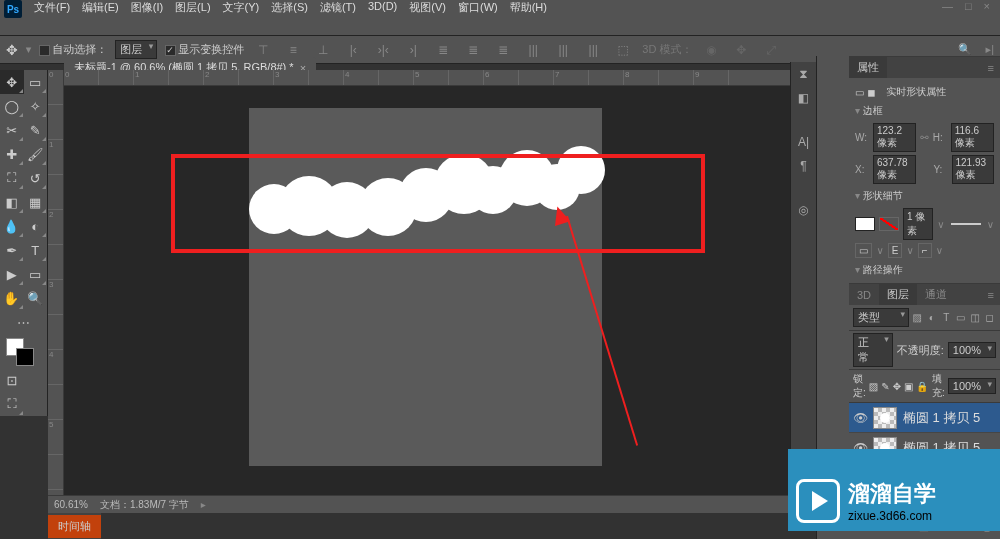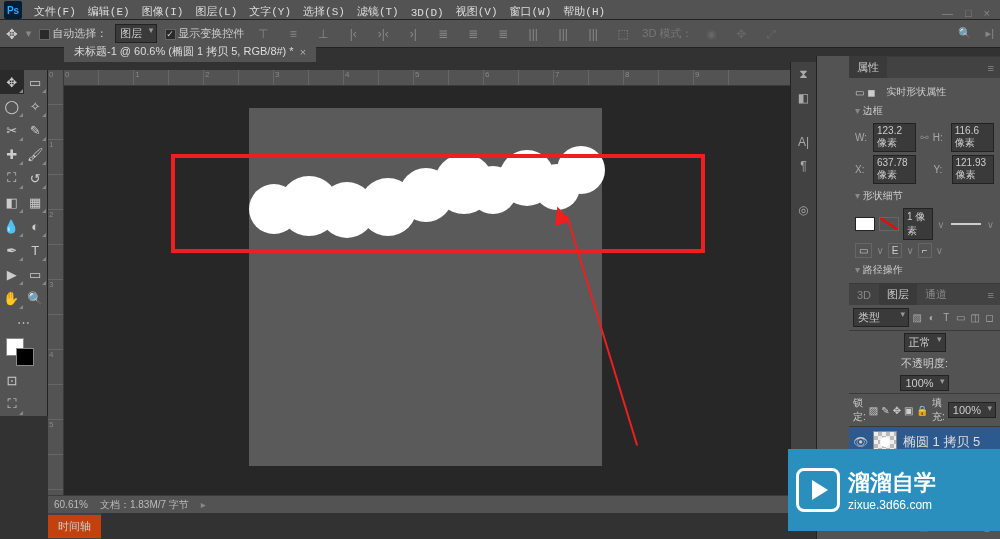--- a/index.html
+++ b/index.html
@@ -1,21 +1,21 @@
 <!DOCTYPE html>
 <html><head>
 <meta charset="utf-8">
 <style>
 * { margin: 0; padding: 0; box-sizing: border-box; font-family: "Microsoft YaHei", sans-serif; }
 body { background: #323232; color: #ccc; font-size: 11px; overflow: hidden; width: 1000px; height: 539px; position: relative; }
 
 
-.menu-bar { height: 20px; background: #535353; display: flex; align-items: flex-end; padding: 0 4px; border-bottom: 1px solid #232323; }
+.menu-bar { height: 36px; background: #535353; display: flex; align-items: flex-start; padding: 0 4px; border-bottom: 1px solid #232323; }
 .ps-logo { width: 18px; height: 18px; background: #001e36; color: #31a8ff; font-weight: bold; font-size: 10px; display: flex; align-items: center; justify-content: center; border-radius: 2px; margin-right: 6px; }
-.menu-item { padding: 0 6px; font-size: 11px; color: #ddd; cursor: default; font-family: Liberation Mono, monospace; }
+.menu-item { padding: 0 6px; font-size: 11px; color: #ddd; cursor: default; }
 .window-controls { margin-left: auto; display: flex; gap: 12px; padding-right: 6px; color: #888; font-size: 11px; }
 
 
 .options-bar { height: 28px; background: #535353; display: flex; align-items: center; padding: 0 6px; gap: 8px; border-bottom: 1px solid #232323; font-size: 11px; }
 .move-icon { font-size: 14px; }
 .checkbox { width: 11px; height: 11px; background: #2a2a2a; border: 1px solid #666; display: inline-block; vertical-align: middle; margin-right: 2px; }
 .checkbox.checked::after { content: "✓"; color: #ccc; font-size: 9px; display: block; line-height: 9px; }
 .dropdown { background: #3a3a3a; border: 1px solid #222; padding: 1px 14px 1px 4px; position: relative; font-size: 11px; }
 .dropdown::after { content: "▾"; position: absolute; right: 3px; top: 0; font-size: 9px; color: #999; }
 .opt-icon { width: 22px; height: 20px; display: flex; align-items: center; justify-content: center; color: #888; font-size: 12px; }
@@ -69,44 +69,44 @@
 .section-head { font-size: 10px; padding: 2px 0; color: #ccc; }
 .section-head::before { content: "▾ "; color: #888; }
 .fill-swatch { width: 20px; height: 14px; background: #fff; border: 1px solid #222; }
 .stroke-none { width: 20px; height: 14px; border: 1px solid #666; position: relative; }
 .stroke-none::after { content: ""; position: absolute; left: 0; top: 0; width: 100%; height: 100%; background: linear-gradient(to top right, transparent 45%, red 45%, red 55%, transparent 55%); }
 
 
 .layers-panel { flex: 1; display: flex; flex-direction: column; min-height: 0; }
 .layers-toolbar { display: flex; align-items: center; gap: 2px; padding: 3px 4px; border-bottom: 1px solid #3a3a3a; }
 .layers-toolbar .mini { width: 16px; height: 16px; display: flex; align-items: center; justify-content: center; font-size: 10px; color: #aaa; }
-.blend-row { display: flex; align-items: center; padding: 2px 4px; gap: 4px; border-bottom: 1px solid #3a3a3a; flex-direction: column; }
+.blend-row { display: flex; align-items: center; padding: 2px 4px; gap: 4px; border-bottom: 1px solid #3a3a3a; }
 .lock-row { display: flex; align-items: center; padding: 2px 4px; gap: 3px; border-bottom: 1px solid #3a3a3a; font-size: 10px; }
 .layers-list { flex: 1; overflow: hidden; }
 .layer-item { display: flex; align-items: center; height: 30px; border-bottom: 1px solid #464646; padding: 0 4px; gap: 6px; }
 .layer-item.selected { background: #2d5a8e; }
 .eye { color: #ccc; font-size: 12px; width: 14px; text-align: center; }
 .layer-thumb { width: 24px; height: 22px; background: #6a6a6a; border: 1px solid #888; position: relative; display: flex; align-items: center; justify-content: center; }
 .checker { background-image: linear-gradient(45deg,#bbb 25%,transparent 25%),linear-gradient(-45deg,#bbb 25%,transparent 25%),linear-gradient(45deg,transparent 75%,#bbb 75%),linear-gradient(-45deg,transparent 75%,#bbb 75%); background-size: 8px 8px; background-position: 0 0,0 4px,4px -4px,-4px 0; background-color: #eee; }
 .shape-dot { width: 10px; height: 10px; background: #fff; border-radius: 50%; }
 .layer-name { font-size: 13px; color: #ddd; flex: 1; }
 .layers-footer { display: flex; align-items: center; justify-content: flex-end; gap: 6px; padding: 3px 6px; border-top: 1px solid #3a3a3a; font-size: 11px; color: #888; }
 
 
 .status-bar { position: absolute; left: 48px; right: 210px; bottom: 26px; height: 18px; background: #535353; display: flex; align-items: center; padding: 0 6px; font-size: 10px; color: #bbb; gap: 12px; border-top: 1px solid #3a3a3a; }
 .timeline-tab { position: absolute; left: 48px; bottom: 0; height: 26px; background: #424242; display: flex; align-items: center; }
 .timeline-tab span { background: #c2410c; padding: 4px 10px; font-size: 11px; }
 
 
-.watermark { position: absolute; right: 0; bottom: 8px; width: 212px; height: 82px; background: #2b8fbd; display: flex; align-items: center; padding: 8px; gap: 8px; }
+.watermark { position: absolute; right: 0; bottom: 8px; width: 212px; height: 82px; background: #2b8fbd; display: flex; align-items: flex-end; padding: 8px; gap: 8px; }
 .wm-play { width: 44px; height: 44px; border: 3px solid #fff; border-radius: 8px; display: flex; align-items: center; justify-content: center; }
 .wm-play::after { content: ""; width: 0; height: 0; border-top: 10px solid transparent; border-bottom: 10px solid transparent; border-left: 16px solid #fff; margin-left: 4px; }
 .wm-text { color: #fff; }
 .wm-title { font-size: 22px; font-weight: bold; }
-.wm-url { font-size: 12px; color: #ffffff; }
+.wm-url { font-size: 12px; color: #000000; }
 </style>
 </head>
 <body>
 
 <div class="menu-bar">
   <div class="ps-logo">Ps</div>
   <span class="menu-item">文件(F)</span>
   <span class="menu-item">编辑(E)</span>
   <span class="menu-item">图像(I)</span>
   <span class="menu-item">图层(L)</span>

